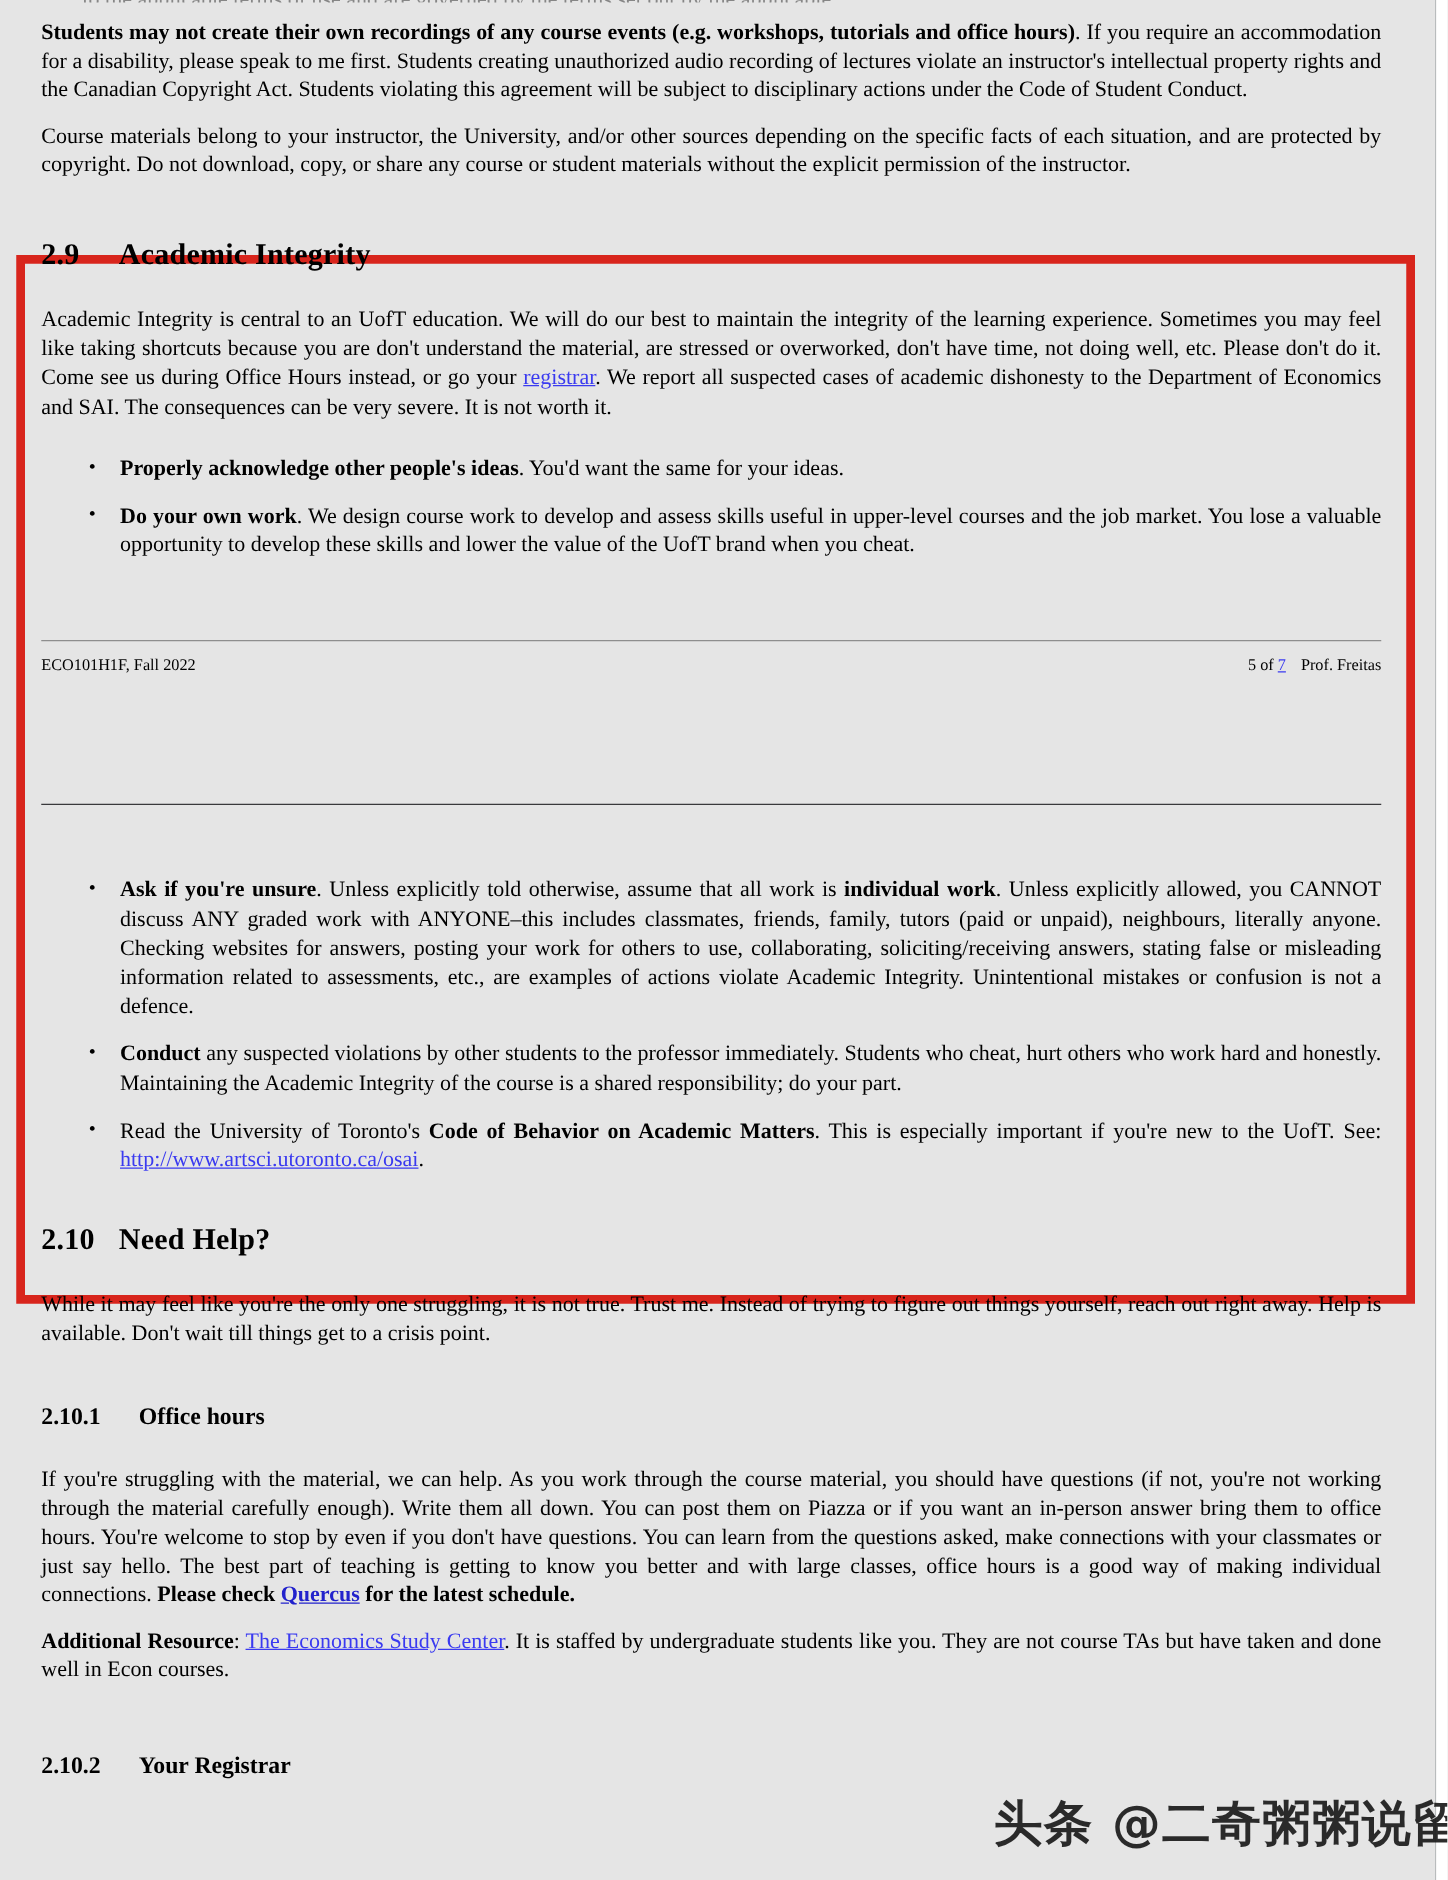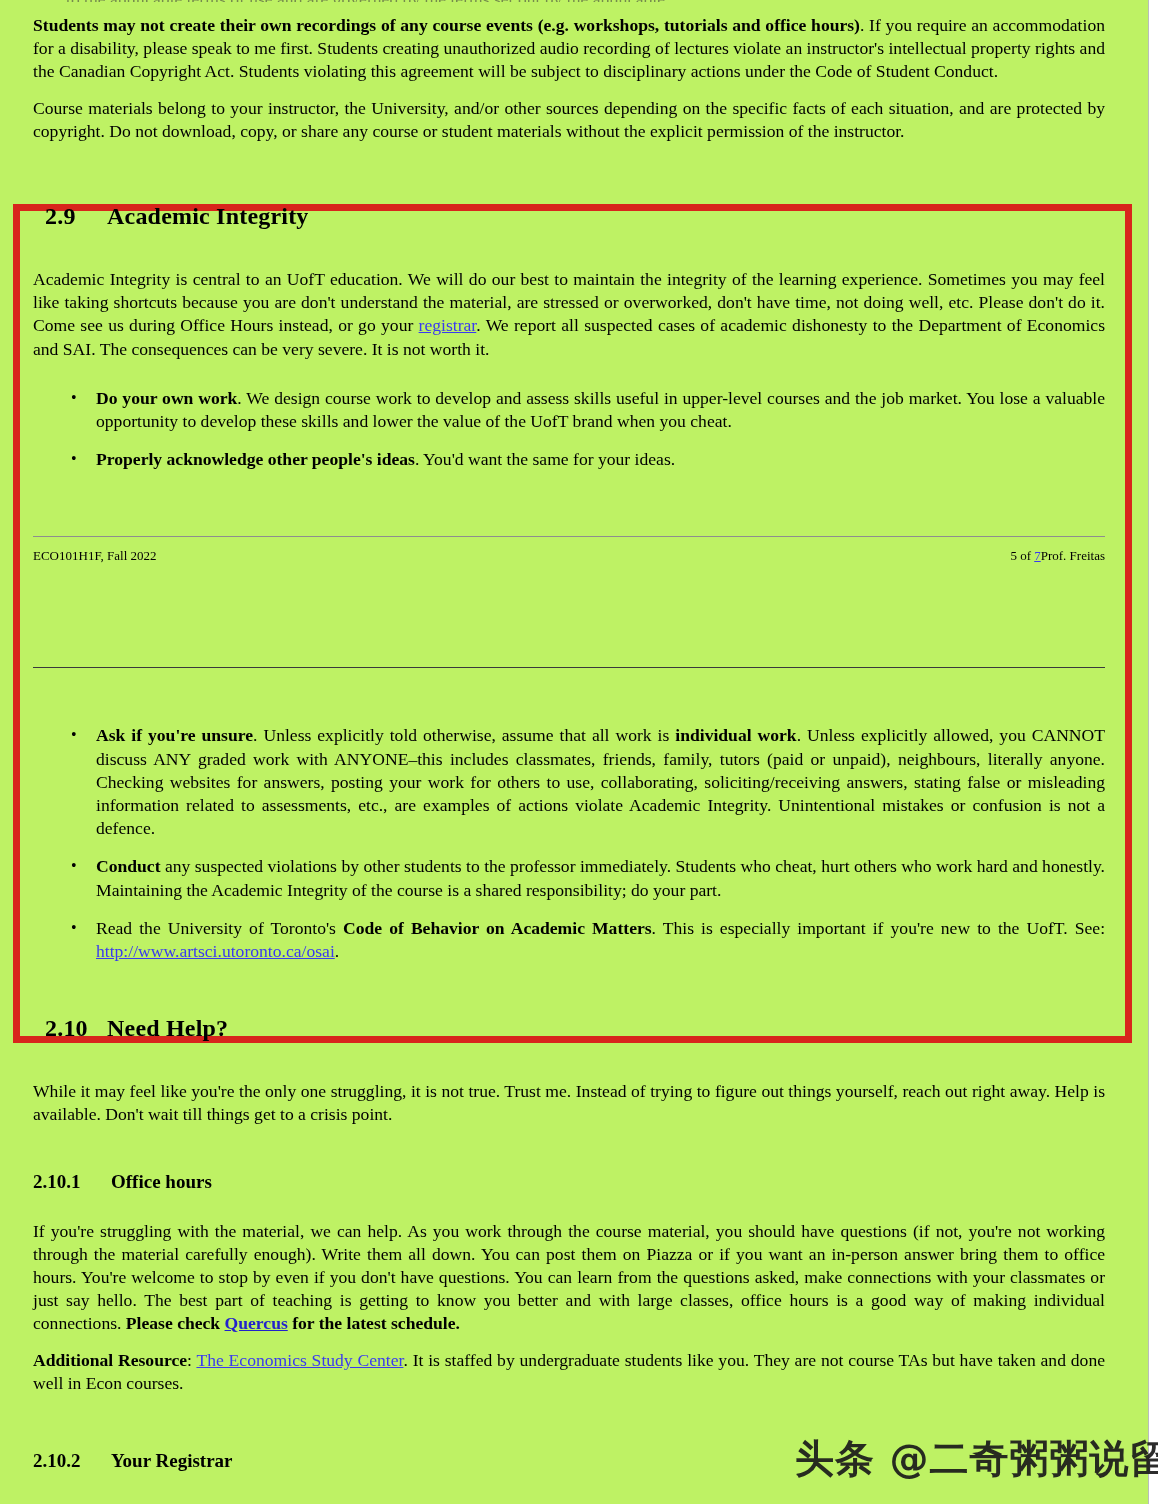--- a/index.html
+++ b/index.html
@@ -11,21 +11,21 @@
   body {
     font-family: "Liberation Serif", "DejaVu Serif", serif;
     color: #000000;
     -webkit-font-smoothing: antialiased;
   }
   #page {
     position: relative;
     width: 1158px;
     height: 1504px;
     overflow: hidden;
-    background: #bef264;
+    background: #e5e5e5;
     box-sizing: border-box;
   }
   
   .page-right-edge {
     position: absolute;
     top: 0;
     right: 9px;
     width: 1px;
     height: 1504px;
     background: #b9bcbd;
@@ -55,21 +55,21 @@
     hyphens: none;
   }
   .gap-para { height: 13px; }
 
   b, strong { font-weight: bold; }
   .lnk { color: #3a3af0; }
   .lnk-dk { color: #2222cc; }
 
   
   h2.sec {
-    margin: 12px;
+    margin: 0;
     font-size: 24px;
     font-weight: bold;
     letter-spacing: 0.2px;
   }
   h2.sec .num { display: inline-block; min-width: 62px; }
   h3.subsec {
     margin: 0;
     font-size: 19px;
     font-weight: bold;
   }
@@ -125,21 +125,21 @@
     margin: 0;
   }
   .footer-row {
     display: flex;
     align-items: baseline;
     font-size: 13px;
     line-height: 22px;
   }
   .footer-left  { flex: 0 0 auto; }
   .footer-mid   { flex: 1 1 auto; text-align: right; padding-left: 40px; }
-  .footer-right { flex: 0 0 auto; text-align: right; }
+  .footer-right { flex: 0 0 auto; text-align: right; margin-left: 12px; }
 
   
   .clipped-line {
     position: absolute;
     left: 33px;
     top: -12px;
     width: 1072px;
     height: 14px;
     overflow: hidden;
     font-size: 17.6px;
@@ -188,22 +188,22 @@
 
     <h2 class="sec"><span class="num">2.9</span><span>Academic Integrity</span></h2>
 
     <div style="height:26px"></div>
 
     <p class="body"><span>Academic Integrity is central to an UofT education. We will do our best to maintain the integrity of the learning experience. Sometimes you may feel like taking shortcuts because you are don't understand the material, are stressed or overworked, don't have time, not doing well, etc. Please don't do it. Come see us during Office Hours instead, or go your </span><a class="lnk" href="#">registrar</a><span>. We report all suspected cases of academic dishonesty to the Department of Economics and SAI. The consequences can be very severe. It is not worth it.</span></p>
 
     <div style="height:26px"></div>
 
     <ul class="bul">
+      <li><b>Properly acknowledge other people's ideas</b><span>. You'd want the same for your ideas.</span></li>
       <li><b>Do your own work</b><span>. We design course work to develop and assess skills useful in upper-level courses and the job market. You lose a valuable opportunity to develop these skills and lower the value of the UofT brand when you cheat.</span></li>
-      <li><b>Properly acknowledge other people's ideas</b><span>. You'd want the same for your ideas.</span></li>
     </ul>
 
     <div style="height:65px"></div>
     <hr class="rule-light">
     <div style="height:8px"></div>
     <div class="footer-row">
       <div class="footer-left">ECO101H1F, Fall 2022</div>
       <div class="footer-mid"><span>5 of </span><a class="lnk" href="#">7</a></div>
       <div class="footer-right">Prof. Freitas</div>
     </div>

